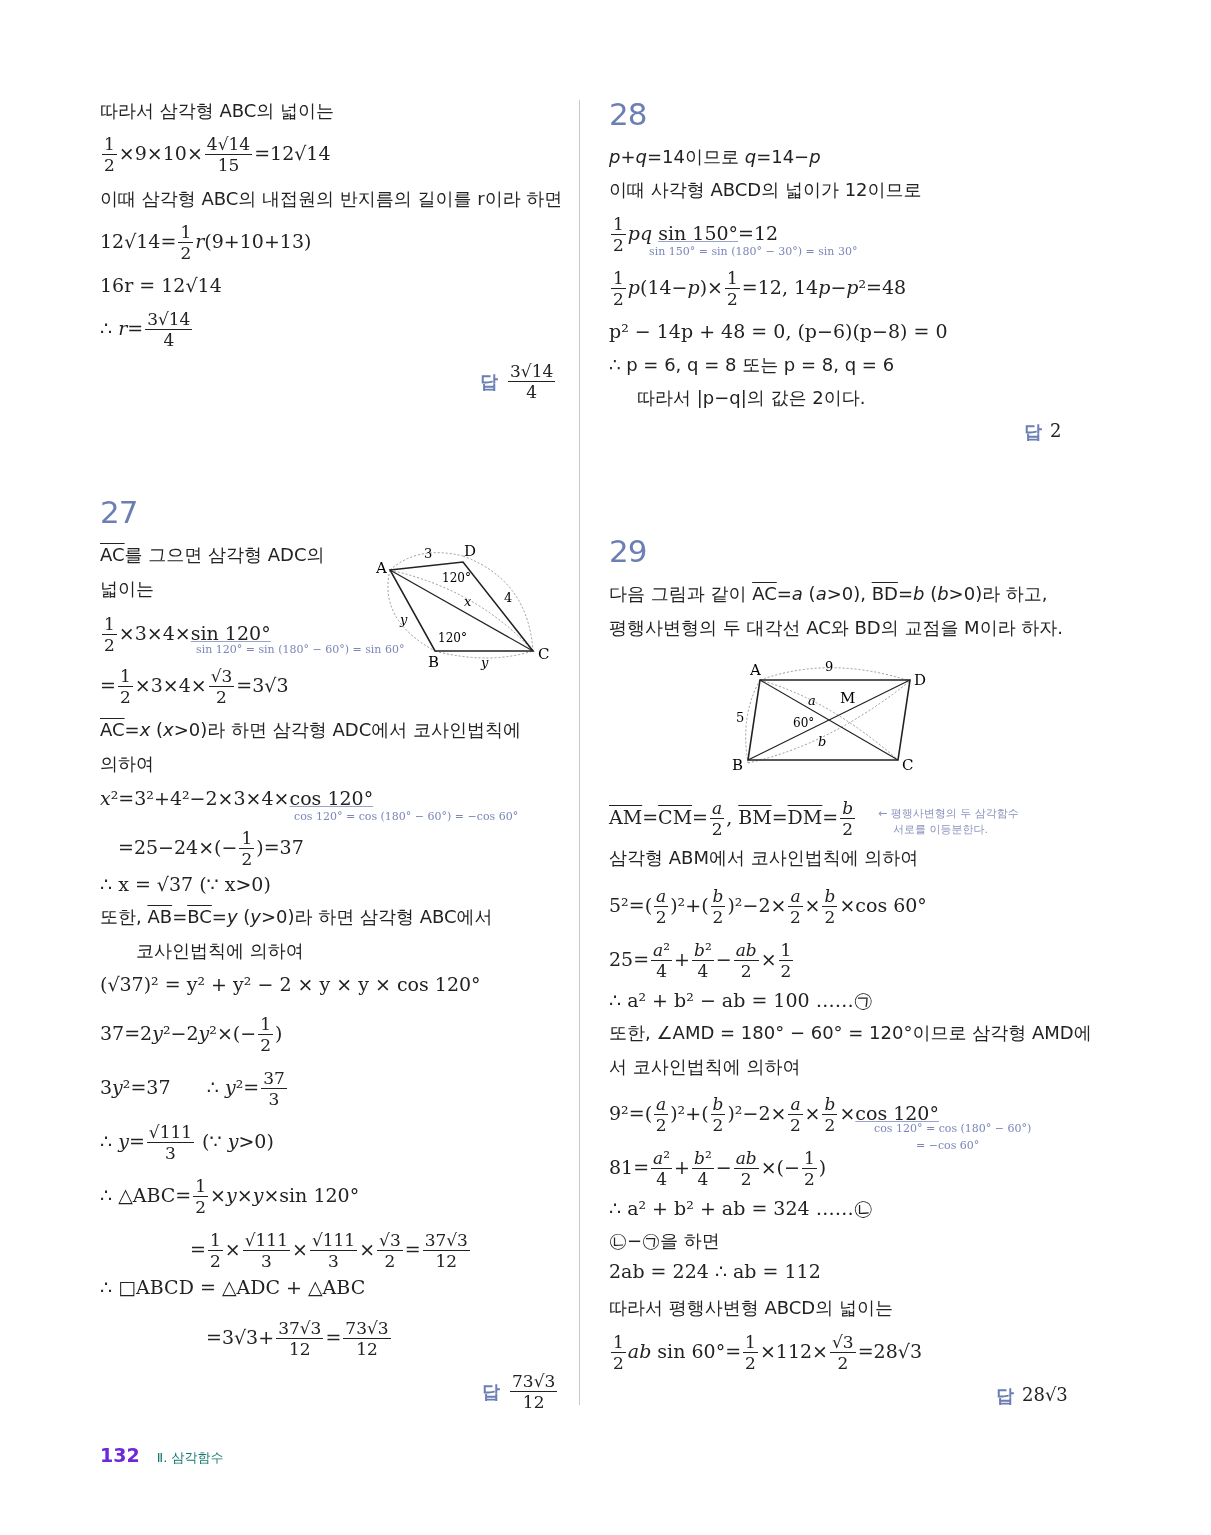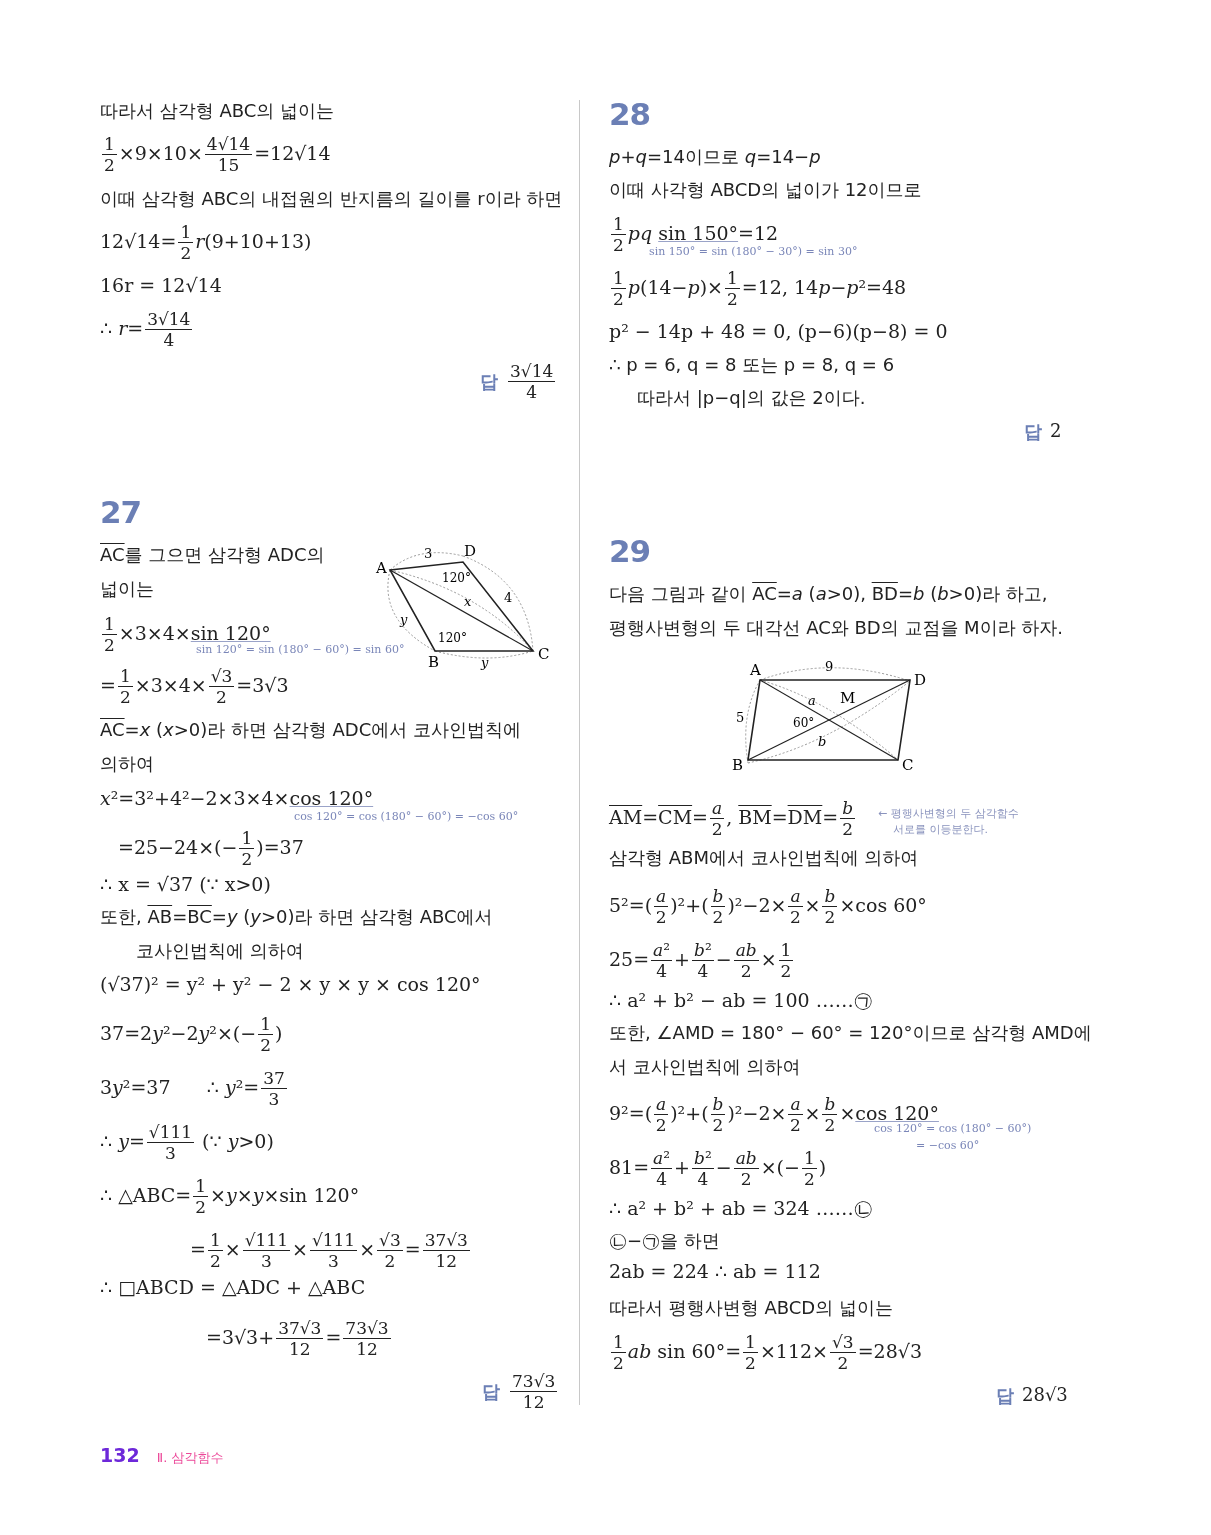--- a/index.html
+++ b/index.html
@@ -3,34 +3,34 @@
 <meta charset="utf-8">
 <style>
   html, body { margin: 0; padding: 0; background: #ffffff; }
   body { width: 1211px; height: 1535px; position: relative; overflow: hidden;
          font-family: "DejaVu Serif", "Liberation Serif", serif; color: #222; }
   .page { position: absolute; inset: 0; }
   .divider { position: absolute; left: 579px; top: 100px; width: 1px; height: 1305px; background: #c8c8c8; }
   .ln { position: absolute; white-space: nowrap; font-size: 19px; line-height: 24px; }
   .kr { font-family: "DejaVu Sans", "Liberation Sans", sans-serif; font-size: 18px; }
   .num-head { position: absolute; font-family: "DejaVu Sans", "Liberation Sans", sans-serif;
-              font-weight: bold; font-size: 31px; color: #6b7fb5; letter-spacing: -1px; }
+              font-weight: normal; font-size: 31px; color: #6b7fb5; letter-spacing: -1px; }
   .frac { display: inline-flex; flex-direction: column; align-items: center; vertical-align: middle;
           margin: 0 2px; line-height: 20px; font-size: 17px; }
   .frac .top { border-bottom: 1px solid #222; padding: 0 2px; }
   .note { position: absolute; font-size: 11px; color: #7a86b8; white-space: nowrap; }
   .side-note { position: absolute; font-family: "DejaVu Sans", "Liberation Sans", sans-serif;
                font-size: 11px; color: #8a93bd; line-height: 16px; }
   .ans { position: absolute; white-space: nowrap; font-size: 18px; }
   .ans .lbl { font-family: "DejaVu Sans", "Liberation Sans", sans-serif; color: #6b7fb5; font-weight: bold; margin-right: 8px; vertical-align: middle; }
   .ovl { text-decoration: overline; }
   i { font-style: italic; }
   .footer { position: absolute; left: 100px; top: 1444px; white-space: nowrap; }
   .footer .pg { font-family: "DejaVu Sans", "Liberation Sans", sans-serif; font-weight: bold; font-size: 19px; color: #6d28d9; margin-right: 12px; }
-  .footer .ch { font-family: "DejaVu Sans", "Liberation Sans", sans-serif; font-size: 13px; color: #ec4899; }
+  .footer .ch { font-family: "DejaVu Sans", "Liberation Sans", sans-serif; font-size: 13px; color: #0f766e; }
   svg text { font-family: "DejaVu Serif", "Liberation Serif", serif; }
 </style>
 </head>
 <body>
 
 <div class="page">
 
   <div class="divider"></div>
 
   <div>

